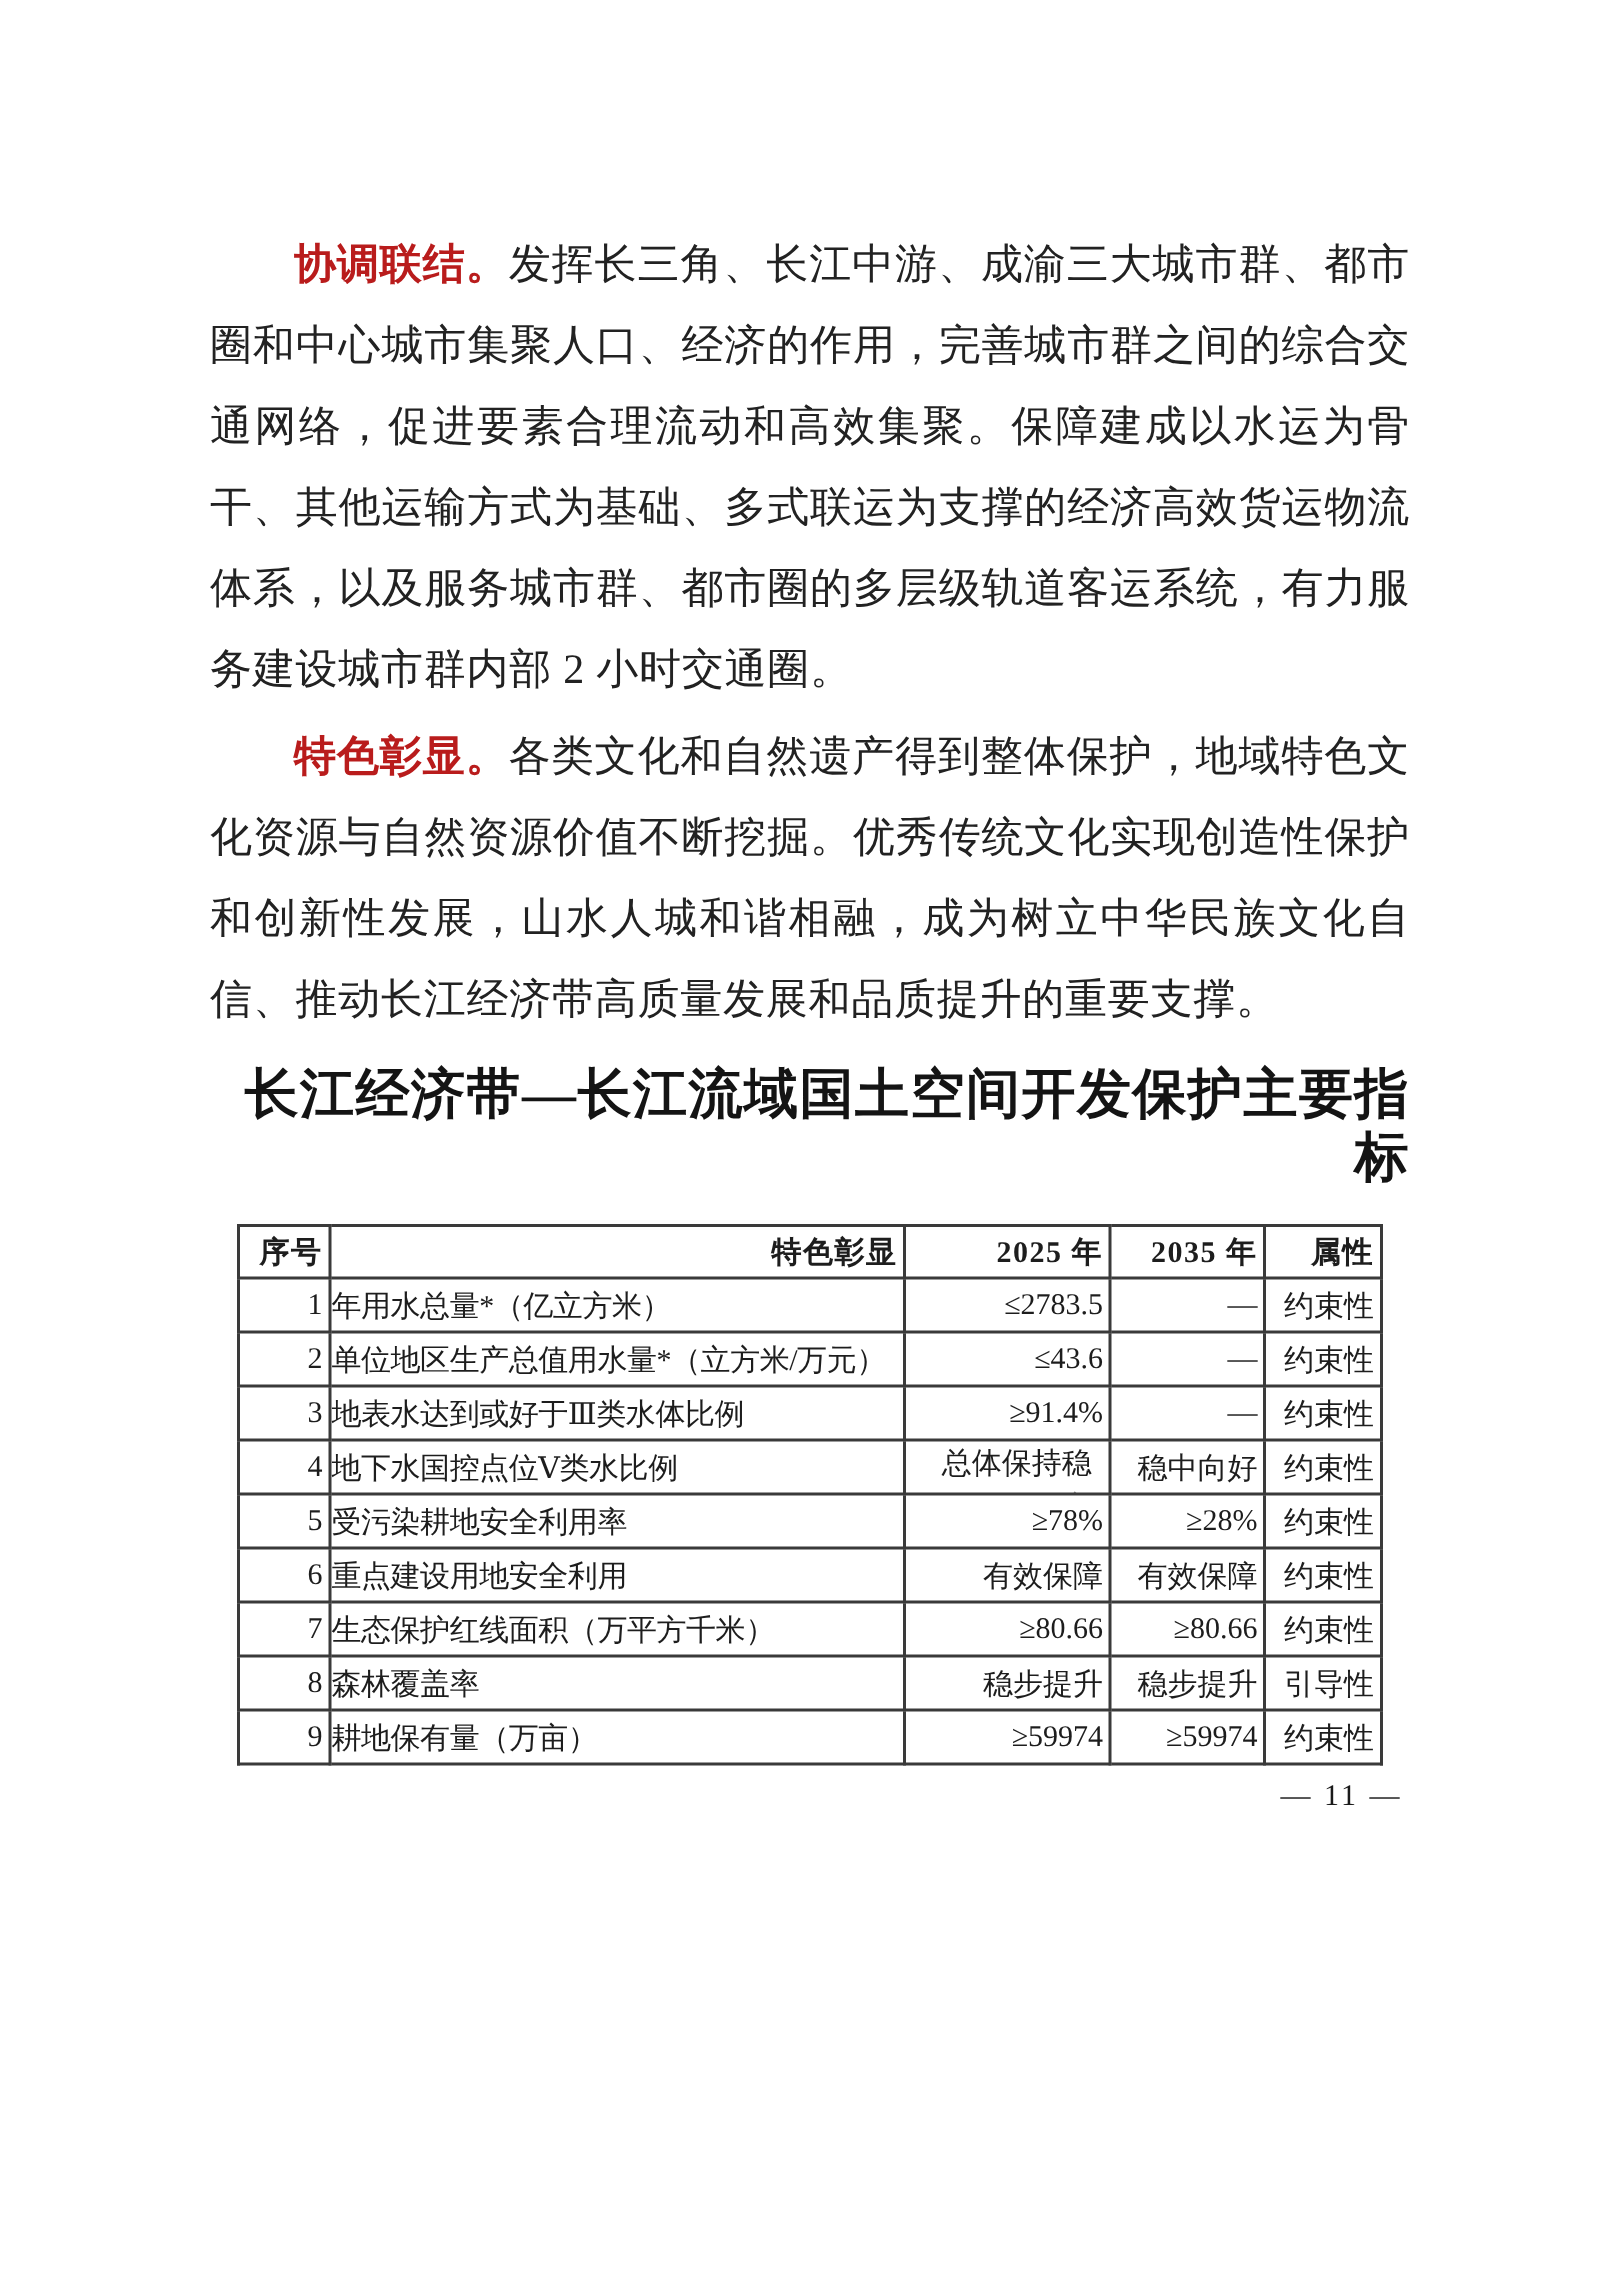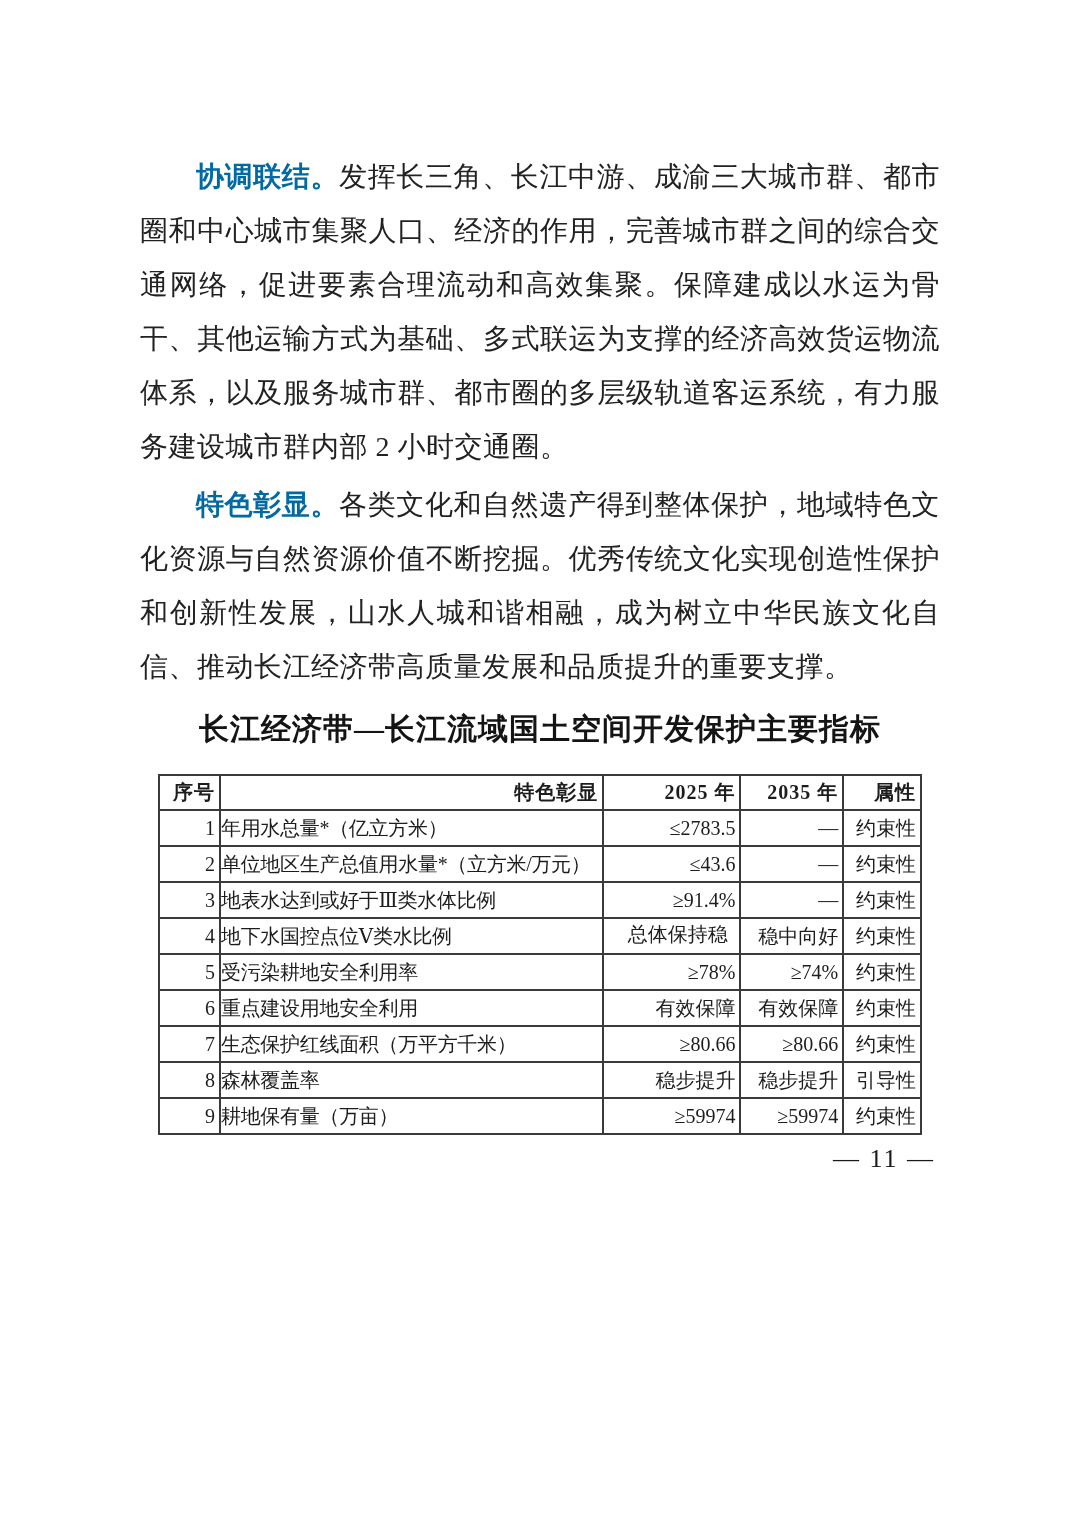--- a/index.html
+++ b/index.html
@@ -27,27 +27,27 @@
     margin: 0 0 4px 0;
     font-size: 28px;
     line-height: 54px;
     letter-spacing: 0.5px;
     text-align: justify;
     text-indent: 2em;
     color: #222222;
   }
   .lead {
     font-weight: 700;
-    color: #0369a1;
+    color: #b91c1c;
   }
   .tbl-title {
     margin: 14px 0 0 0;
-    font-size: 30px;
+    font-size: 36px;
     line-height: 42px;
-    text-align: center;
+    text-align: right;
     font-weight: 700;
     letter-spacing: 1px;
     color: #141414;
   }
   table.tbl {
     width: 764px;
     margin: 24px auto 0 auto;
     border-collapse: collapse;
     table-layout: fixed;
     font-size: 20px;
@@ -85,21 +85,21 @@
     max-width: 112px;
     margin: 0 auto;
     line-height: 29px;
     max-height: 33px;
     overflow: hidden;
   }
   .footer {
     margin-top: 9px;
     text-align: right;
     padding-right: 5px;
-    font-size: 26px;
+    font-size: 20px;
     letter-spacing: 2px;
     color: #1a1a1a;
   }
 </style>
 </head>
 <body>
 
 <div class="page">
   <main class="content">
 
@@ -155,21 +155,21 @@
           <td class="v25">
               <div class="wrapclip">总体保持稳定</div>
             </td>
           <td class="v35">稳中向好</td>
           <td class="attr">约束性</td>
         </tr>
         <tr>
           <td class="num">5</td>
           <td class="name">受污染耕地安全利用率</td>
           <td class="v25">≥78%</td>
-          <td class="v35">≥74%</td>
+          <td class="v35">≥28%</td>
           <td class="attr">约束性</td>
         </tr>
         <tr>
           <td class="num">6</td>
           <td class="name">重点建设用地安全利用</td>
           <td class="v25">有效保障</td>
           <td class="v35">有效保障</td>
           <td class="attr">约束性</td>
         </tr>
         <tr>

